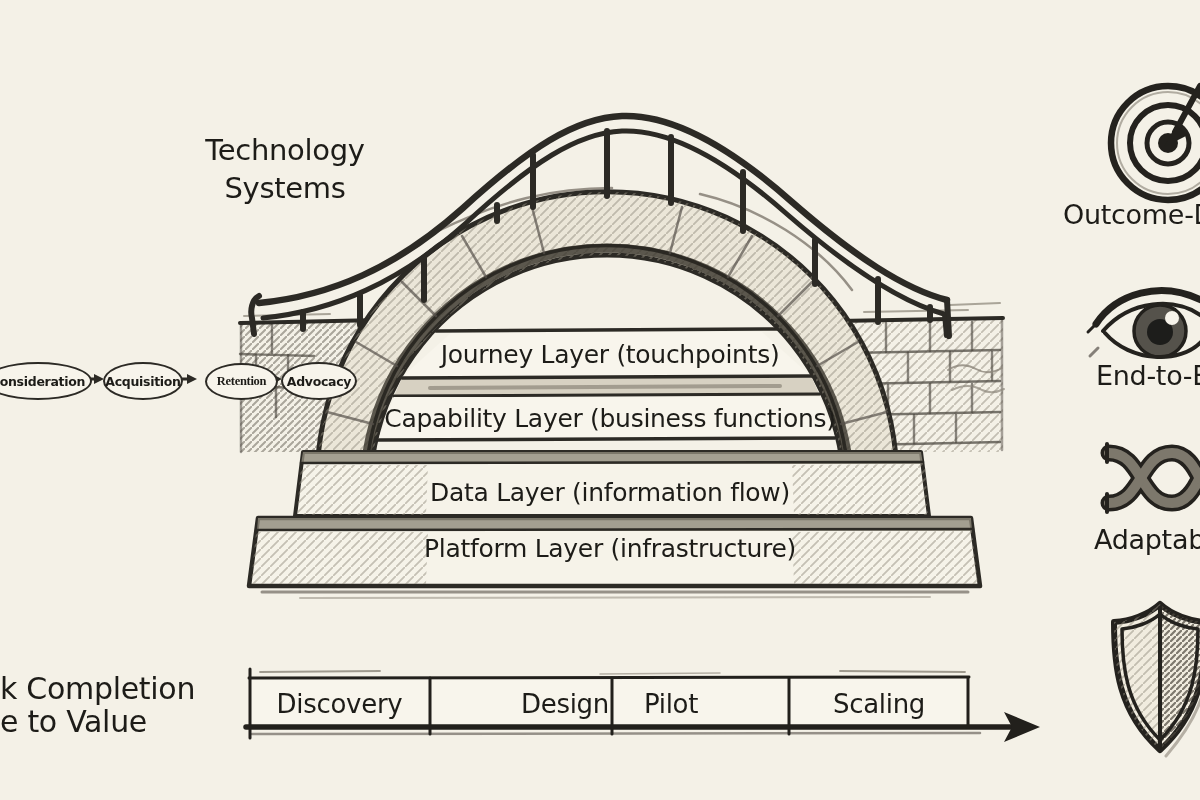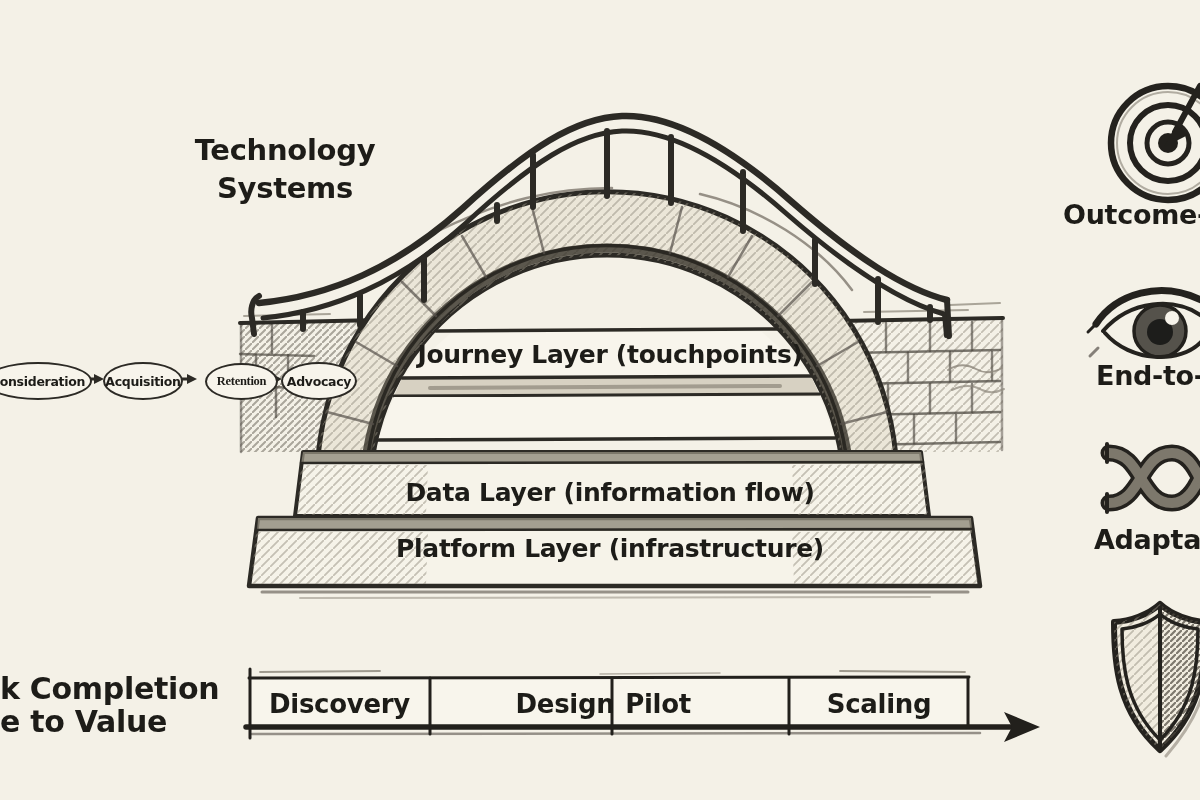--- a/index.html
+++ b/index.html
@@ -3,21 +3,21 @@
 <meta charset="utf-8">
 <style>
   html,body{margin:0;padding:0;background:#e8e5dc;}
   #stage{
     position:relative;width:1200px;height:800px;overflow:hidden;
     background:#f4f1e7;
     font-family:"DejaVu Sans",sans-serif;
   }
   #art{position:absolute;left:0;top:0;width:1200px;height:800px;}
   .hand{
-    position:absolute;color:#1d1c18;font-weight:700;letter-spacing:-0.3px;
+    position:absolute;color:#1d1c18;font-weight:400;letter-spacing:-0.3px;
     white-space:nowrap;
   }
   .center{text-align:center;}
   .syslabel{font-size:29px;line-height:38px;}
   .layerlabel{font-size:25px;line-height:38px;text-align:center;}
   .phaselabel{font-size:26px;line-height:32px;text-align:center;}
   .metrics{font-size:30px;line-height:33px;}
   .principle{font-size:27px;}
   .oval{
     position:absolute;z-index:3;display:flex;align-items:center;justify-content:center;
@@ -191,30 +191,31 @@
     <span>Acquisition</span>
   </div>
   <div class="oval" style="left:205px;top:363px;width:69px;height:33px;font-family:Liberation Serif, serif;">
     <span>Retention</span>
   </div>
   <div class="oval" style="left:281px;top:362px;width:72px;height:34px;">
     <span>Advocacy</span>
   </div>
 
   <div class="hand layerlabel txt" style="left:390px;top:336px;width:440px;">Journey Layer (touchpoints)</div>
+  <div class="hand layerlabel txt" style="left:355px;top:400px;width:510px;">Capability Layer (business functions)</div>
   <div class="hand layerlabel txt" style="left:355px;top:466px;width:510px;margin-top:8px;">Data Layer (information flow)</div>
   <div class="hand layerlabel txt" style="left:355px;top:530px;width:510px;">Platform Layer (infrastructure)</div>
 
   <div class="hand metrics txt" style="left:0px;top:672px;">
     <div>k Completion</div>
     <div>e to Value</div>
   </div>
 
   <div class="hand phaselabel txt" style="left:249px;top:688px;width:181px;">Discovery</div>
   <div class="hand phaselabel txt" style="left:430px;top:688px;width:182px;padding-left:44px;">Design</div>
-  <div class="hand phaselabel txt" style="left:583px;top:688px;width:150px;">Pilot</div>
+  <div class="hand phaselabel txt" style="left:596px;top:688px;width:150px;">Pilot</div>
   <div class="hand phaselabel txt" style="left:789px;top:688px;width:180px;">Scaling</div>
 
   <div class="hand principle txt" style="left:1063px;top:199px;">Outcome-D</div>
   <div class="hand principle txt" style="left:1096px;top:360px;">End-to-E</div>
   <div class="hand principle txt" style="left:1094px;top:524px;">Adaptabi</div>
 
 </div>
 
 </body></html>

